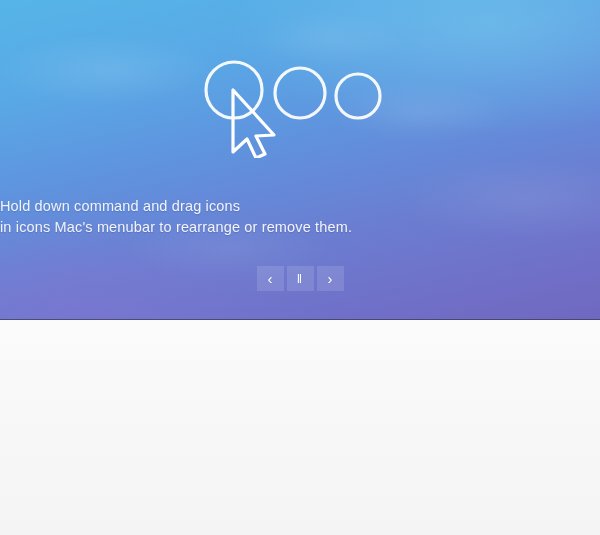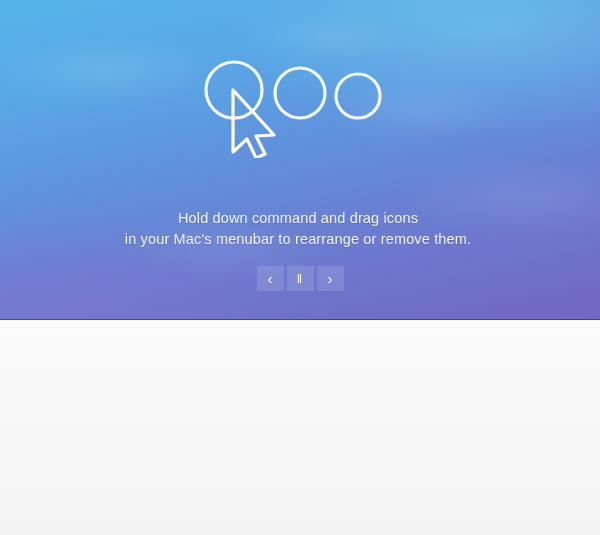--- a/index.html
+++ b/index.html
@@ -56,23 +56,22 @@
     position: absolute;
     left: 0;
     top: 48px;
     width: 600px;
     height: 110px;
   }
 
   .hero-caption {
     position: absolute;
     left: 0;
-    top: 208px;
+    top: 196px;
     width: 596px;
-    text-align: center;
     color: #f2f4fb;
     font-size: 14.5px;
     line-height: 21px;
     letter-spacing: 0.15px;
     text-shadow: 0 1px 1px rgba(40,50,90,0.22);
   }
 
   .hero-nav {
     position: absolute;
     left: 0;
@@ -124,21 +123,21 @@
         <circle cx="234" cy="42" r="28"></circle>
         <circle cx="300" cy="45" r="25"></circle>
         <circle cx="358" cy="48" r="22"></circle>
       </g>
       <path d="M 233,42 L 233,104 L 247,91 L 256,110 L 265,106 L 256,88 L 274,87 Z" fill="none" stroke="#ffffff" stroke-width="3.2" stroke-linejoin="round"></path>
       <path d="M 233,42 L 233,104 L 247,91 L 256,110 L 265,106 L 256,88 L 274,87 Z" fill="#6192d9" fill-opacity="0.0"></path>
     </svg>
 
     <div class="hero-caption">
       <div>Hold down command and drag icons</div>
-      <div>in your Mac's menubar to rearrange or remove them.</div>
+      <div>in icons Mac's menubar to rearrange or remove them.</div>
     </div>
 
     <div class="hero-nav">
       <div class="nav-btn">‹</div>
       <div class="nav-btn pause">‖</div>
       <div class="nav-btn">›</div>
     </div>
   </div>
 
   <div class="panel">

